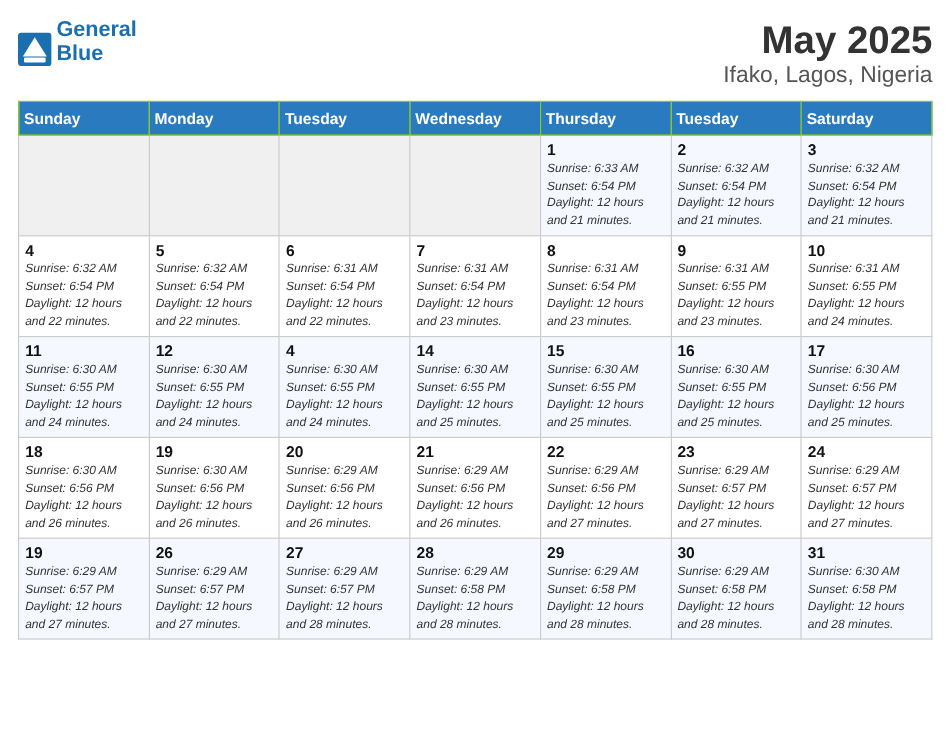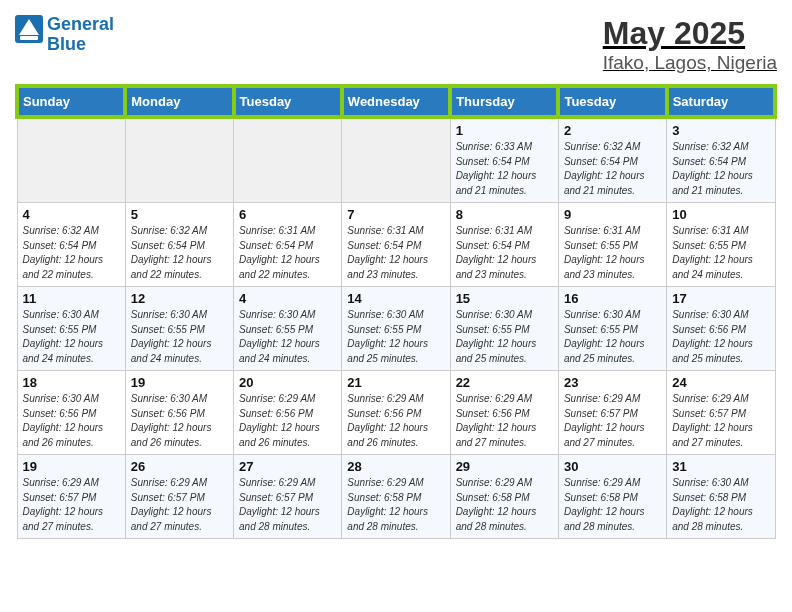--- a/index.html
+++ b/index.html
@@ -11,39 +11,38 @@
       padding: 15px;
     }
     .header {
       display: flex;
       justify-content: space-between;
       align-items: flex-start;
       margin-bottom: 10px;
     }
     .logo {
       display: flex;
-      align-items: flex-start;
+      align-items: flex-end;
       gap: 4px;
     }
     .logo-text {
       font-size: 18px;
       font-weight: bold;
       color: #333;
       line-height: 1.1;
     }
     .logo-text span {
       color: #1a6faf;
     }
     .logo-icon {
       width: 28px;
       height: 28px;
     }
     .title-block {
-      text-align: left;
-      text-decoration: underline;
+      text-align: right;
     }
     .month-year {
       font-size: 32px;
       font-weight: bold;
       color: #333;
     }
     .location {
       font-size: 19px;
       color: #555;
     }
@@ -52,21 +51,21 @@
       border-collapse: collapse;
       font-size: 11px;
     }
     thead tr th {
       background-color: #2a7abf;
       color: #fff;
       padding: 6px 4px;
       text-align: left;
       font-size: 13px;
       font-weight: bold;
-      border: 4px solid #84cc16;
+      border: 1px solid #84cc16;
     }
     tbody tr td {
       border: 1px solid #ccc;
       padding: 4px 5px;
       vertical-align: top;
       width: 108px;
       min-height: 75px;
       background: #fff;
     }
     tbody tr:nth-child(odd) td {

